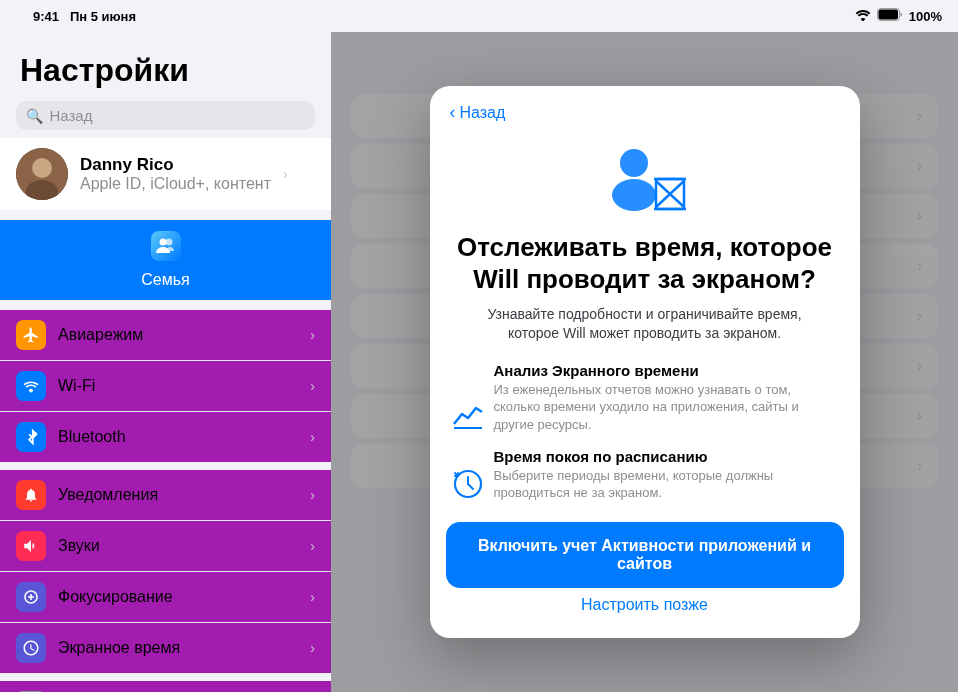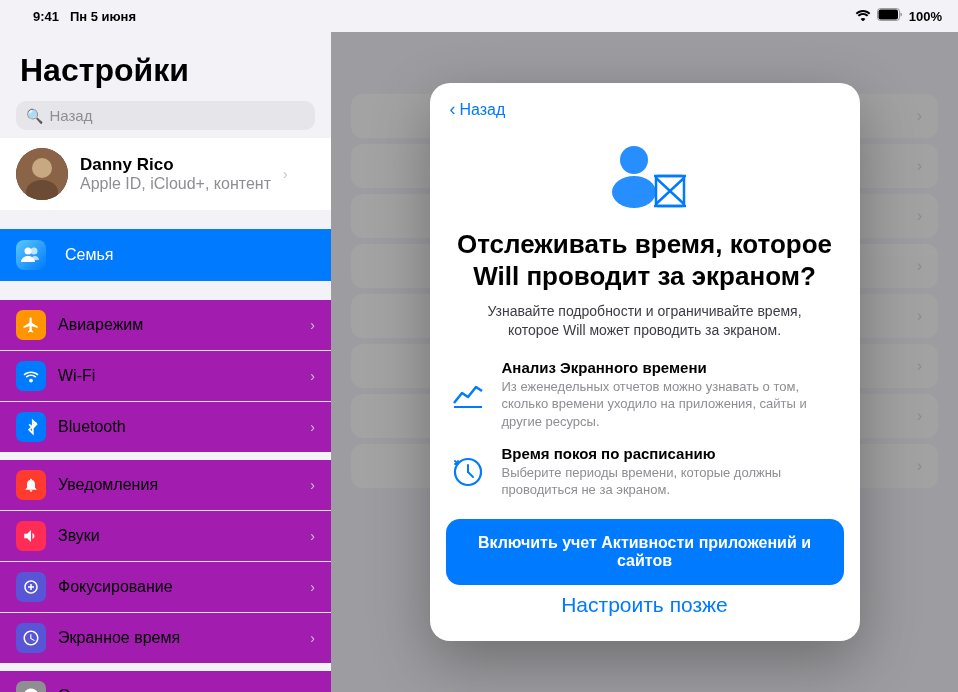--- a/index.html
+++ b/index.html
@@ -112,23 +112,24 @@
       font-size: 16px;
       color: #8e8e93;
     }
 
     
     .family-row {
       display: flex;
       align-items: center;
       padding: 11px 16px;
       background: #007aff;
-      margin: 19px 0;
-      gap: 19px;
+      margin: 10px 0;
+      gap: 10px;
       border-radius: 0;
+      flex-direction: column;
     }
     .family-icon {
       width: 30px;
       height: 30px;
       border-radius: 8px;
       background: linear-gradient(135deg, #5ac8fa, #007aff);
       display: flex;
       align-items: center;
       justify-content: center;
       flex-shrink: 0;
@@ -267,22 +268,22 @@
       padding: 0 32px;
       line-height: 1.4;
       margin-bottom: 18px;
     }
     .modal-features {
       padding: 0 20px;
       margin-bottom: 20px;
     }
     .modal-feature {
       display: flex;
-      align-items: center;
-      gap: 16px;
+      align-items: flex-end;
+      gap: 8px;
       margin-bottom: 14px;
     }
     .feature-icon {
       width: 36px;
       height: 36px;
       flex-shrink: 0;
       display: flex;
       align-items: center;
       justify-content: center;
       color: #007aff;
@@ -309,21 +310,21 @@
       padding: 15px 16px;
       font-size: 16px;
       font-weight: 600;
       width: calc(100% - 32px);
       cursor: pointer;
       text-align: center;
     }
     .modal-secondary-btn {
       text-align: center;
       color: #007aff;
-      font-size: 21px;
+      font-size: 16px;
       cursor: pointer;
     }
   </style>
 </head>
 <body>
 
 <div class="status-bar">
   <div class="status-bar-left">
     <span>9:41</span>
     &nbsp;

